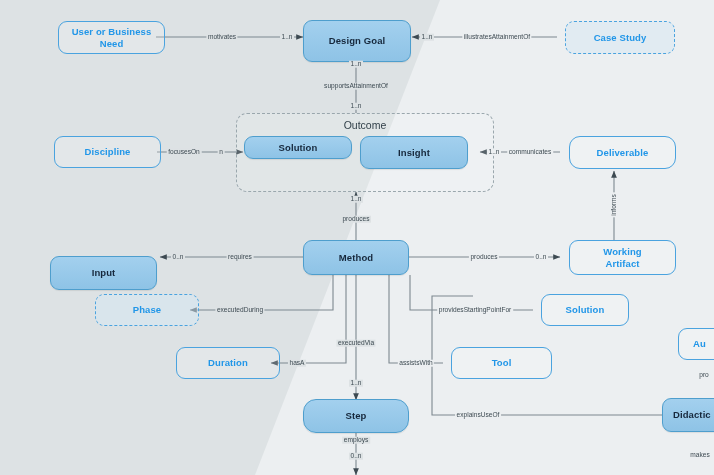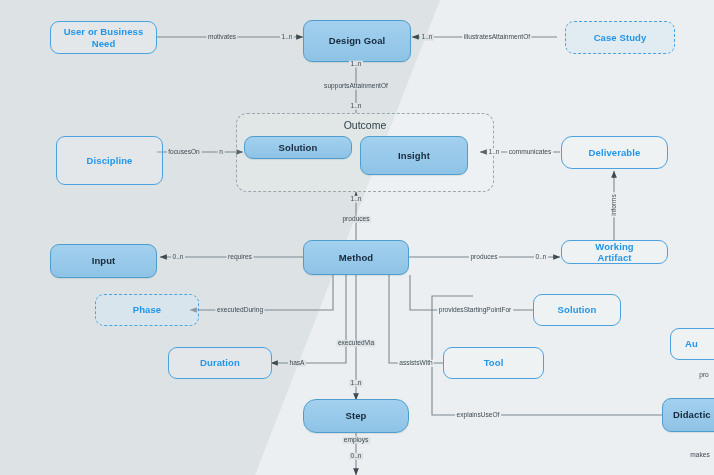--- a/index.html
+++ b/index.html
@@ -19,21 +19,21 @@
     font-size:9.5px;font-weight:bold;line-height:1.18;
     letter-spacing:.1px;
   }
   .node.filled{
     background:linear-gradient(180deg,#a3d0ee 0%,#8ec3e6 100%);
     border:1.4px solid #4e9ecd;color:#16283c;
     box-shadow:0 1px 1px rgba(0,0,0,.08);
   }
   .node.outline{
     background:rgba(255,255,255,.18);
-    border:1.4px solid #4aa3df;color:#2196e8;
+    border:1.4px solid #4aa3df;color:#2196e8;margin-left:8px;
   }
   .node.dashed{
     background:rgba(214,232,243,.5);
     border:1.4px dashed #4aa3df;color:#2196e8;margin-left:7px;
   }
   .group-box{
     position:absolute;box-sizing:border-box;
     border:1.3px dashed #9aa7ad;border-radius:11px;
     background:rgba(255,255,255,.14);
   }
@@ -111,45 +111,45 @@
   </div>
 
   <div class="node filled" style="left:303px;top:20px;width:108px;height:42px;">
     <span>Design Goal</span>
   </div>
 
   <div class="node dashed" style="left:558px;top:21px;width:110px;height:33px;">
     <span>Case Study</span>
   </div>
 
-  <div class="node outline" style="left:56px;top:136px;width:107px;height:49px;">
+  <div class="node outline" style="left:46px;top:136px;width:107px;height:32px;">
     <span>Discipline</span>
   </div>
 
   <div class="node filled" style="left:244px;top:136px;width:108px;height:23px;">
     <span>Solution</span>
   </div>
 
-  <div class="node filled" style="left:360px;top:136px;width:108px;height:39px;">
+  <div class="node filled" style="left:360px;top:136px;width:108px;height:33px;">
     <span>Insight</span>
   </div>
 
   <div class="node outline" style="left:561px;top:136px;width:107px;height:33px;border-radius:11px;">
     <span>Deliverable</span>
   </div>
 
-  <div class="node filled" style="left:50px;top:244px;width:107px;height:34px;">
+  <div class="node filled" style="left:50px;top:256px;width:107px;height:34px;">
     <span>Input</span>
   </div>
 
   <div class="node filled" style="left:303px;top:240px;width:106px;height:35px;">
     <span>Method</span>
   </div>
 
-  <div class="node outline" style="left:561px;top:240px;width:107px;height:24px;white-space:pre-line;">
+  <div class="node outline" style="left:561px;top:240px;width:107px;height:35px;white-space:pre-line;">
     <span style="white-space:pre-line;">Working
 Artifact</span>
   </div>
 
   <div class="node dashed" style="left:88px;top:294px;width:104px;height:32px;text-align:center;">
     <span>Phase</span>
   </div>
 
   <div class="node outline" style="left:533px;top:294px;width:88px;height:32px;">
     <span>Solution</span>

